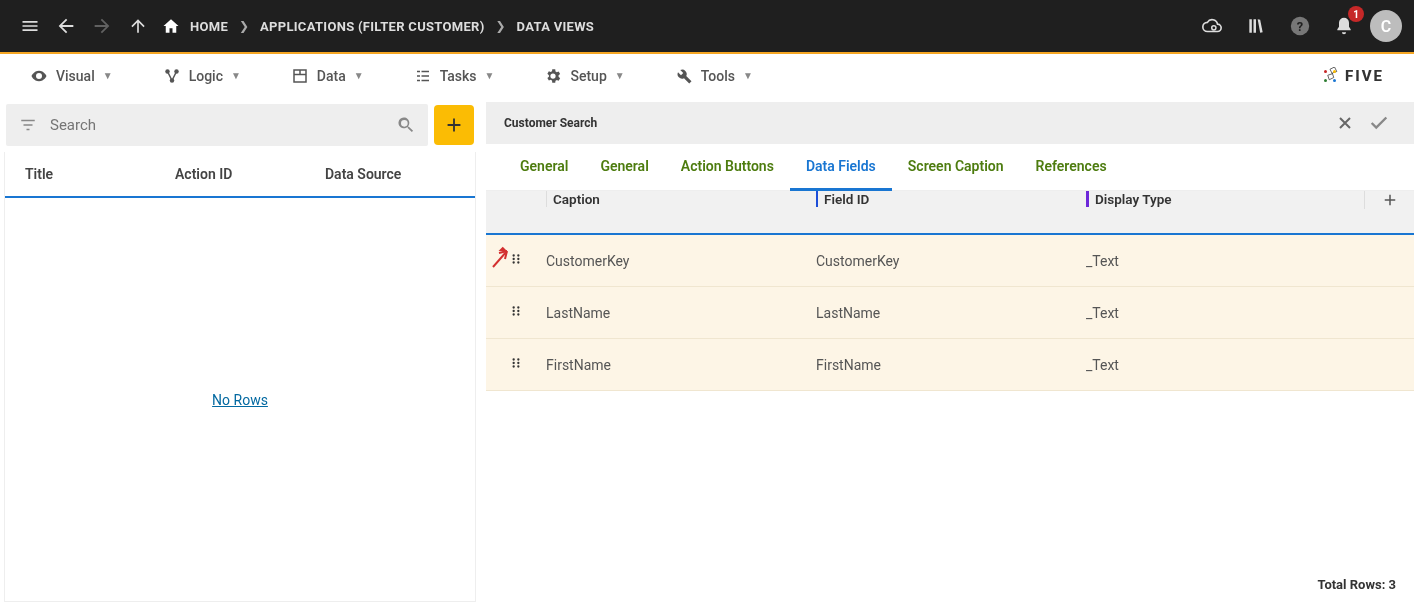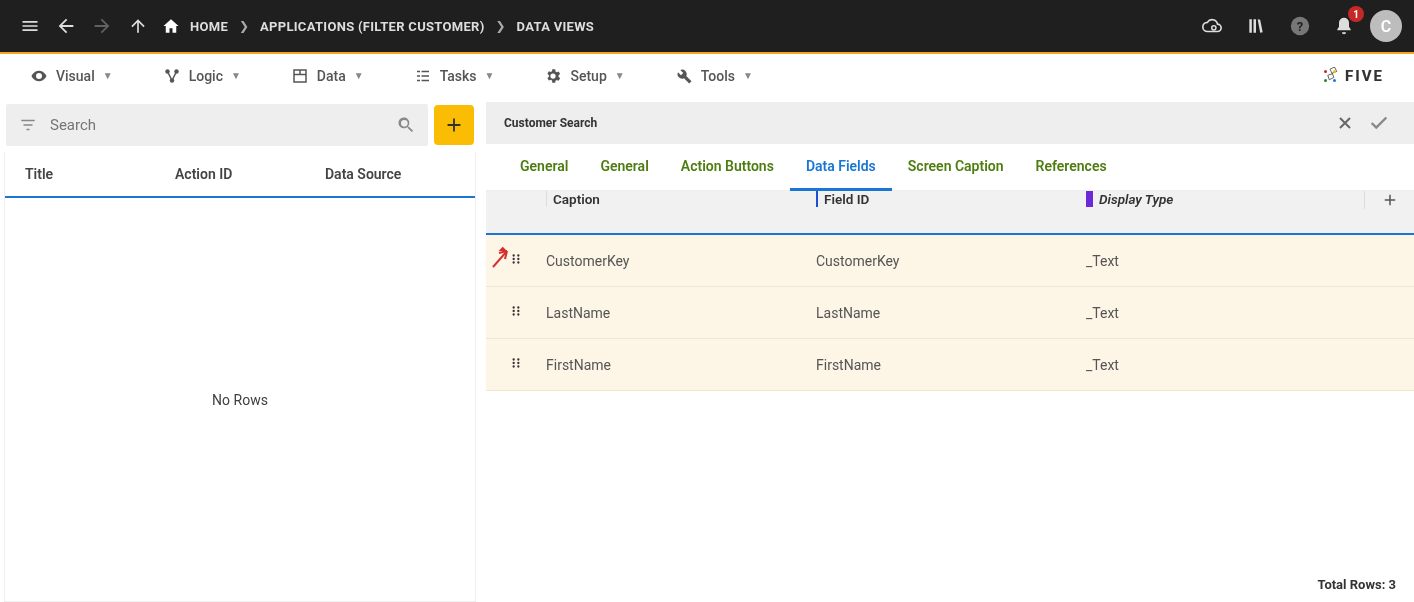--- a/index.html
+++ b/index.html
@@ -35,35 +35,35 @@
   .leftpane { width: 472px; display:flex; flex-direction:column; }
   .searchbar { background:#eee; height:42px; display:flex; align-items:center; padding:0 8px; border-radius:2px; }
   .searchbar input { flex:1; border:none; background:transparent; font-size:15px; color:#666; padding:0 8px; outline:none; }
   .searchbar .filt, .searchbar .mag { width:28px; height:28px; display:flex; align-items:center; justify-content:center; fill:#888; color:#888; }
   .addbtn { width:40px; height:40px; background:#fbbc04; border-radius:4px; display:flex; align-items:center; justify-content:center; margin-left:6px; cursor:pointer; color:#333; }
   .left-top { display:flex; align-items:center; padding: 2px 2px 6px 2px; gap:0;}
   .left-body { flex:1; border:1px solid #eee; border-top:none; background:#fff; display:flex; flex-direction:column;}
   .lcols { display:flex; padding: 14px 0 14px 20px; font-size:14px; color:#444; font-weight:600;}
   .lcols .c1{width:150px;} .lcols .c2{width:150px;} .lcols .c3{flex:1;}
   .lcols-line{height:2px;background:#1976d2;}
-  .norows{flex:1;display:flex;align-items:center;justify-content:center;color:#404040;font-size:14px;}
+  .norows{flex:1;display:flex;align-items:center;justify-content:center;color:#0369a1;font-size:14px;text-decoration:underline;}
 
   
   .rightpane { flex:1; display:flex; flex-direction:column; margin-left:10px; }
   .rhead { background:#eee; height:42px; display:flex; align-items:center; padding:0 18px; }
   .rhead .title { font-size:12px; font-weight:700; color:#333; flex:1; }
   .rhead .ic { width:34px; height:34px; display:flex;align-items:center;justify-content:center;cursor:pointer; fill:#666; color:#666;}
   .tabs { display:flex; gap:0; padding:0 18px; border-bottom:1px solid #eee; }
   .tab { padding:14px 16px; font-size:14px; color:#4d7c0f; cursor:pointer; font-weight:600; }
   .tab.active { color:#1976d2; border-bottom:3px solid #1976d2; margin-bottom:-1px; }
   .thead { display:flex; align-items:flex-start; background:#f1f1f1; height:42px; font-size:13.5px; color:#333; font-weight:600;}
   .thead .h0{width:60px;}
   .thead .h1{width:270px; padding-left:6px; border-left:1px solid #ddd;}
   .thead .h2{width:270px; padding-left:6px; border-left:2px solid #1d4ed8;}
-  .thead .h3{flex:1; padding-left:6px; border-left:7px solid #6d28d9;font-style:italic;}
+  .thead .h3{flex:1; padding-left:6px; border-left:3px solid #6d28d9;}
   .thead .hadd{width:50px; display:flex; align-items:center; justify-content:center; border-left:1px solid #ddd; cursor:pointer; color:#555;}
   .thead-line{height:2px;background:#1976d2;}
   .row { display:flex;align-items:center;height:52px;font-size:14px;color:#555;background:#fdf5e6;border-bottom:1px solid #f0e6d0;}
   .row .h0{width:60px;display:flex;align-items:center;justify-content:center;position:relative;}
   .row .h1{width:270px;}
   .row .h2{width:270px;}
   .row .h3{flex:1;}
   .drag svg{fill:#333;cursor:grab;}
   .arrow { position:absolute; left:5px; bottom:0px; }
   .footer { margin-top:auto; text-align:right; padding:10px 18px; font-size:13px; font-weight:700; color:#333;}

